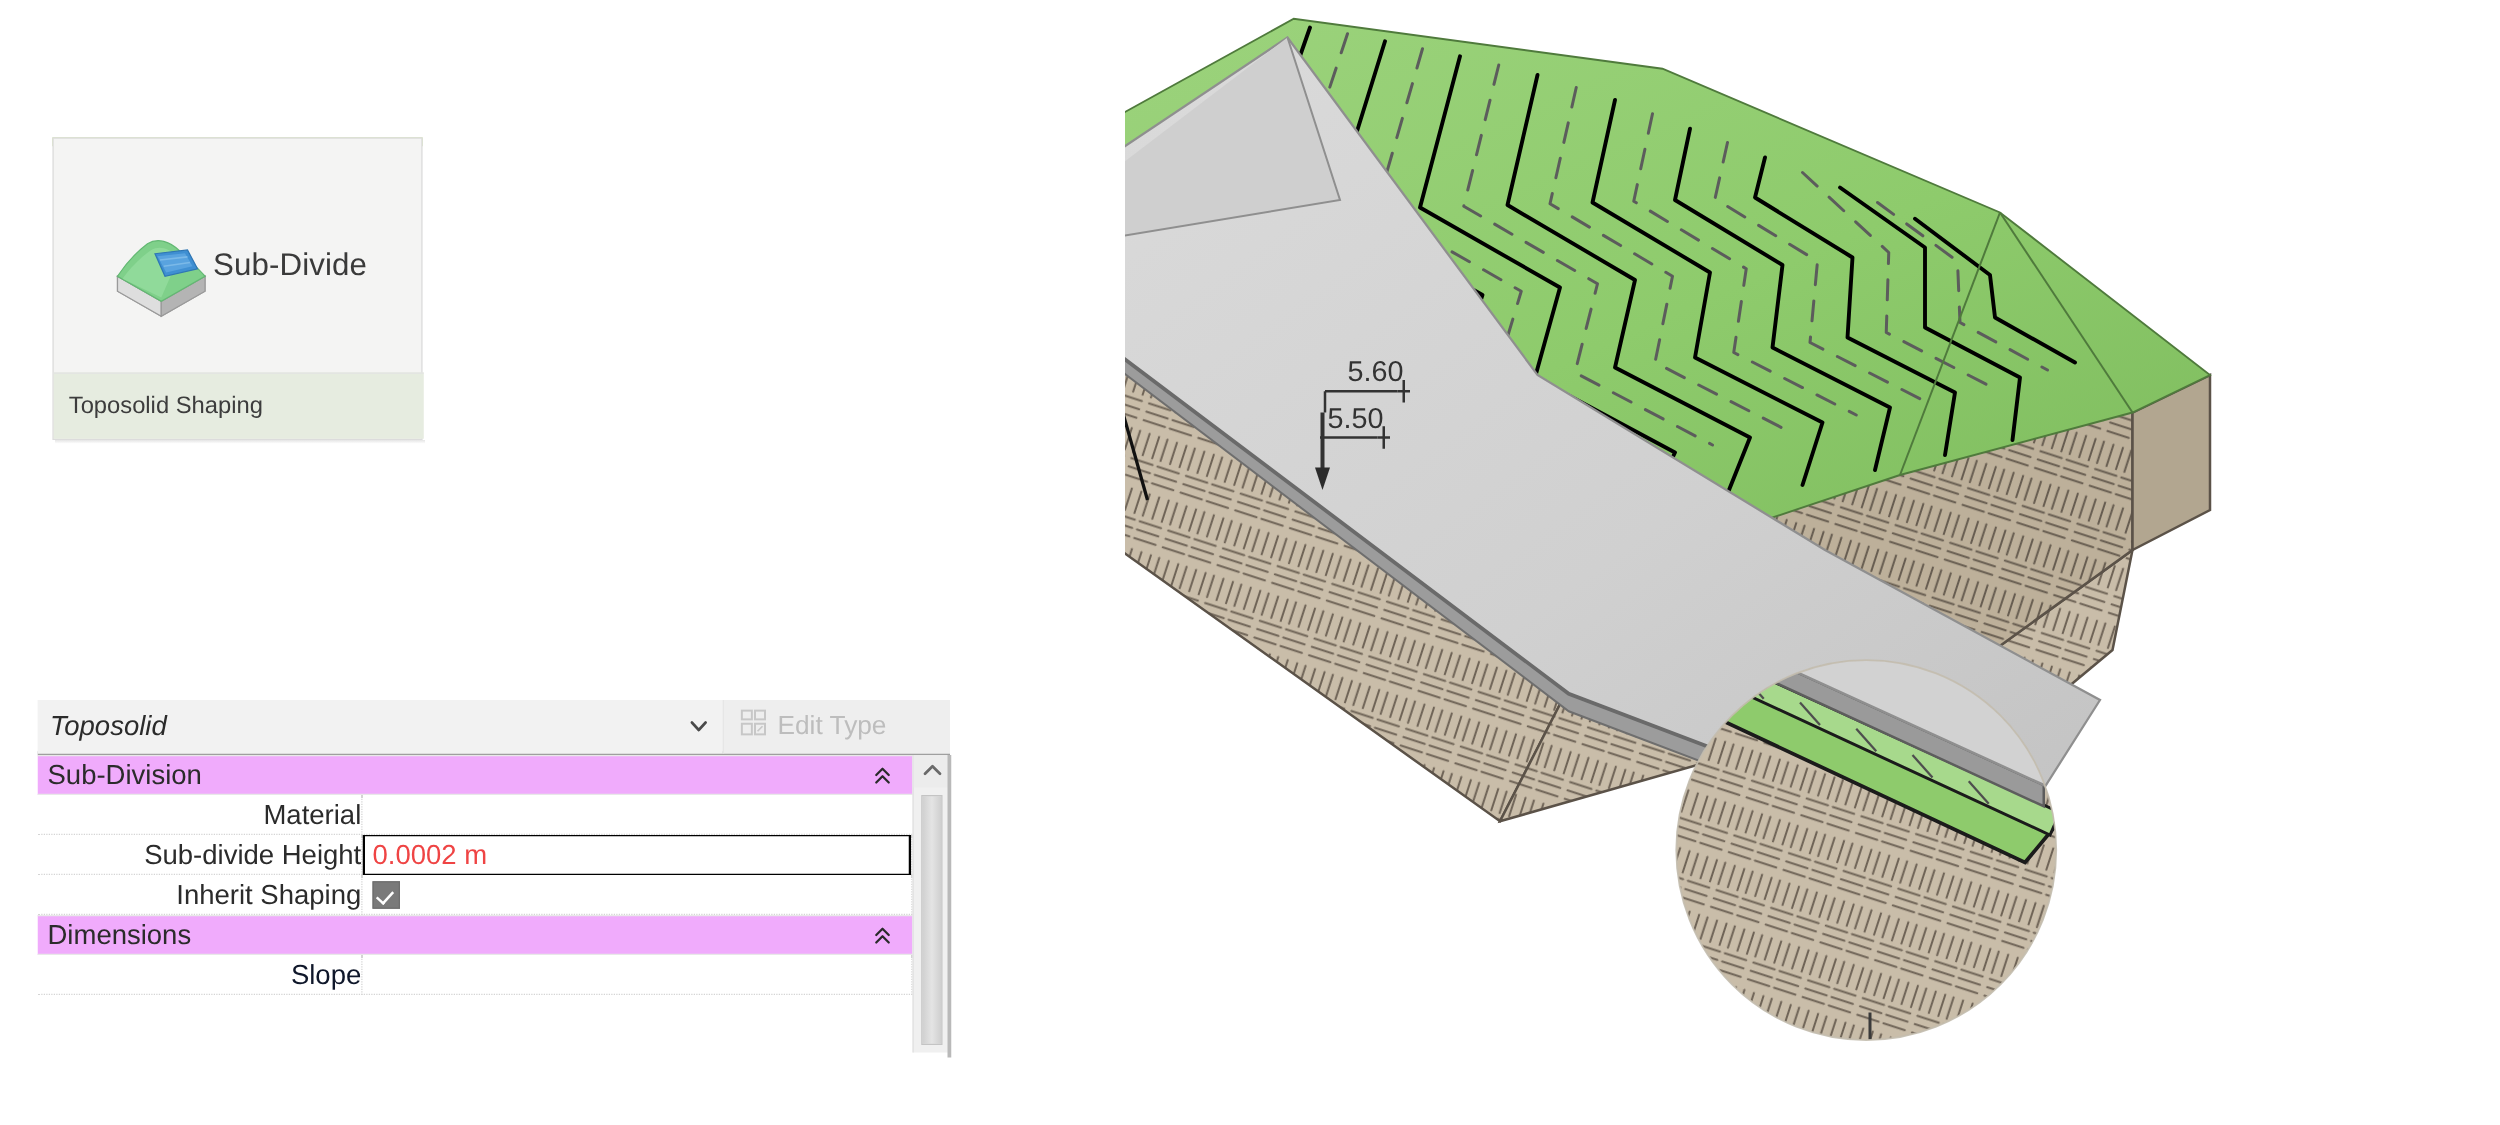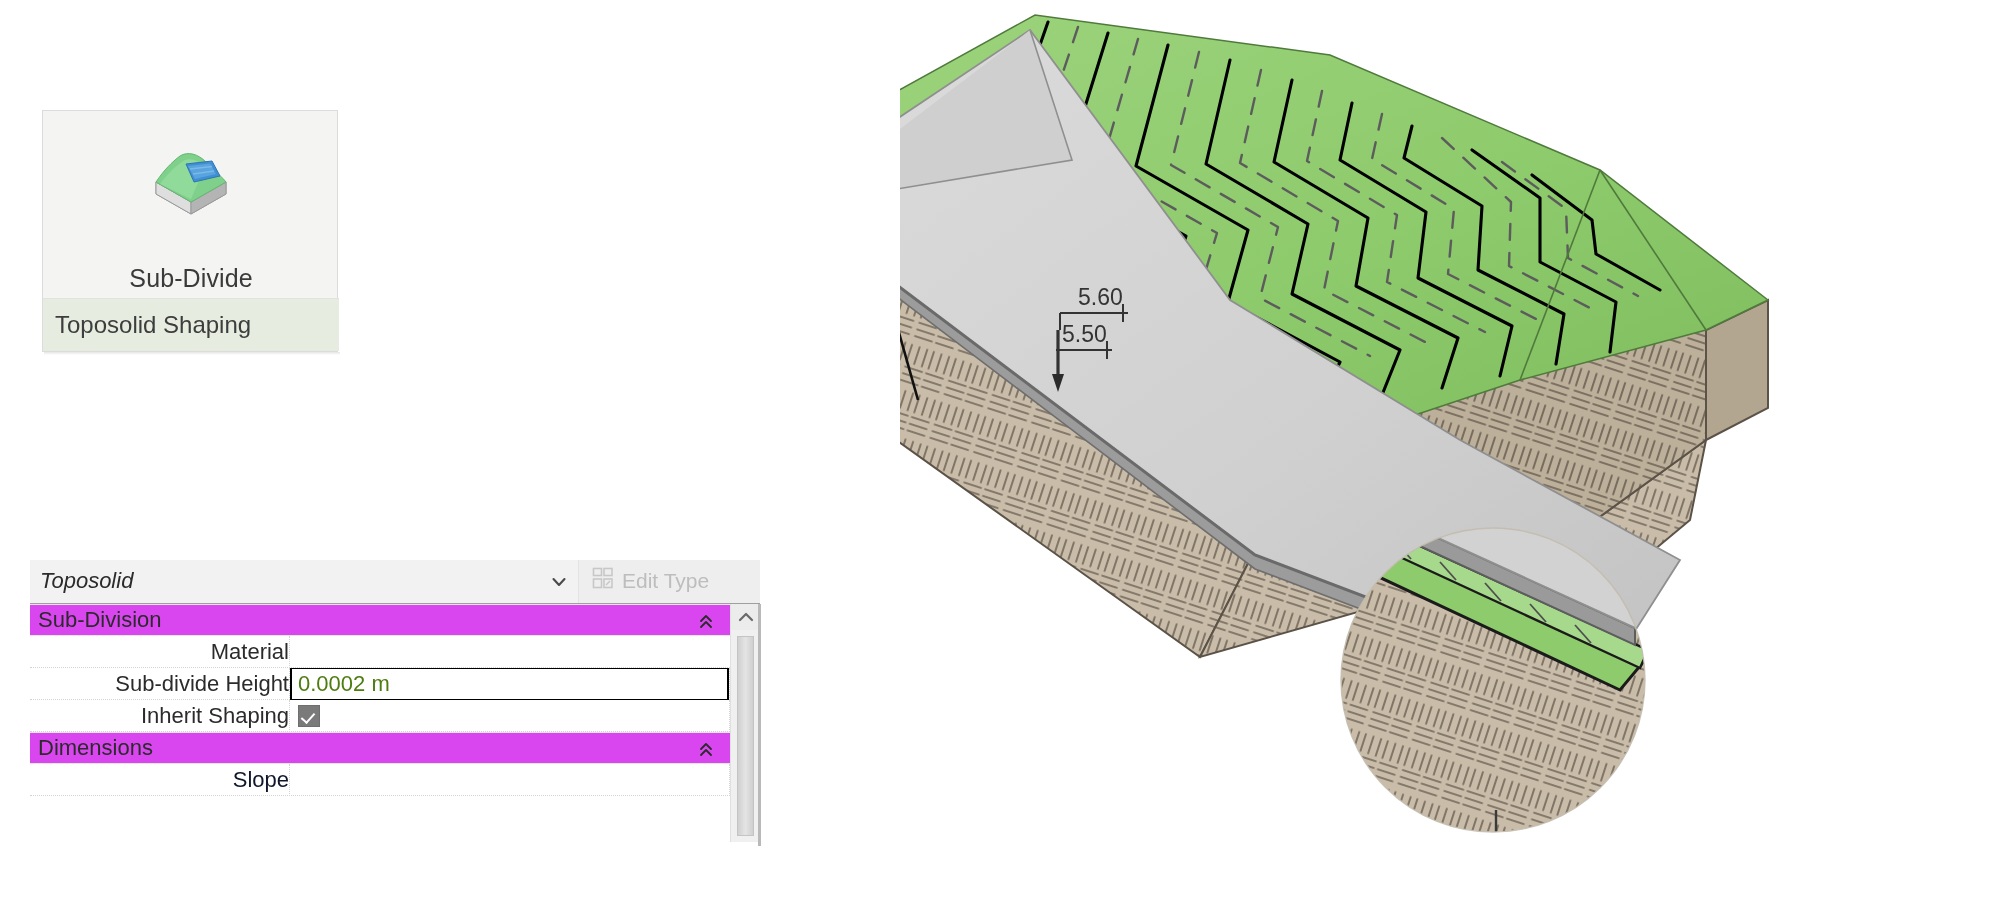--- a/index.html
+++ b/index.html
@@ -18,37 +18,37 @@
     border:1px solid #dcdcdc;
     box-sizing:border-box;
   }
   #ribbon-accent{
     position:absolute;left:42px;top:110px;width:296px;height:7px;
     background:#8cb843;
   }
   #ribbon-button{
     position:absolute;left:0;top:7px;width:296px;height:175px;
     box-sizing:border-box;
-    display:flex;flex-direction:column;align-items:center;justify-content:space-between;
+    display:flex;flex-direction:row;align-items:center;justify-content:center;
     cursor:default;
   }
   #ribbon-icon{
     margin-top:22px;width:82px;height:76px;
   }
   #ribbon-button-label{
     margin-top:14px;font-size:25px;color:#3a3a3a;letter-spacing:0.1px;
   }
   #panel-title-bar{
     position:absolute;left:0;bottom:0;width:296px;height:52px;
     background:#e6ece0;
     border-top:1px solid #e2e2e2;
     display:flex;align-items:center;
   }
   #panel-title{
-    padding-left:12px;font-size:24px;color:#3d3d3d;
+    padding-left:12px;font-size:19px;color:#3d3d3d;
   }
   #panel-shadow{
     position:absolute;left:44px;top:352px;width:296px;height:3px;
     background:linear-gradient(to bottom,rgba(0,0,0,0.10),rgba(0,0,0,0));
   }
 
   
   #properties-panel{
     position:absolute;left:30px;top:560px;width:730px;height:285px;
     background:#ffffff;
@@ -85,21 +85,21 @@
     display:flex;
   }
   #prop-grid{
     width:700px;flex:0 0 700px;
     background:#ffffff;
   }
   .grid-row{
     display:flex;height:32px;align-items:center;box-sizing:border-box;
   }
   .section-row{
-    background:#d946ef;
+    background:#f0abfc;
     border-top:1px solid #e8e8e8;
     border-bottom:1px solid #e8e8e8;
     position:relative;
   }
   .section-label{
     padding-left:8px;font-size:22px;color:#2b2b2b;
   }
   .section-collapse{
     position:absolute;right:16px;top:7px;
   }
@@ -123,21 +123,21 @@
   }
   .cell-value.editing{
     padding-left:0;
   }
   #subdivide-height-input{
     position:absolute;left:0;top:-1px;width:100%;height:34px;
     box-sizing:border-box;
     border:2px solid #000000;
     background:#ffffff;
     font-family:"Liberation Sans", sans-serif;
-    font-size:22px;color:#4d7c0f;
+    font-size:22px;color:#ef4444;
     padding-left:6px;
     outline:none;
   }
   #inherit-contours-checkbox{
     display:inline-block;width:22px;height:22px;margin-top:5px;
     background:#7a7a7a;border:1px solid #6e6e6e;
     position:relative;box-sizing:border-box;
   }
   #inherit-contours-checkbox::after{
     content:"";position:absolute;left:5px;top:4px;

